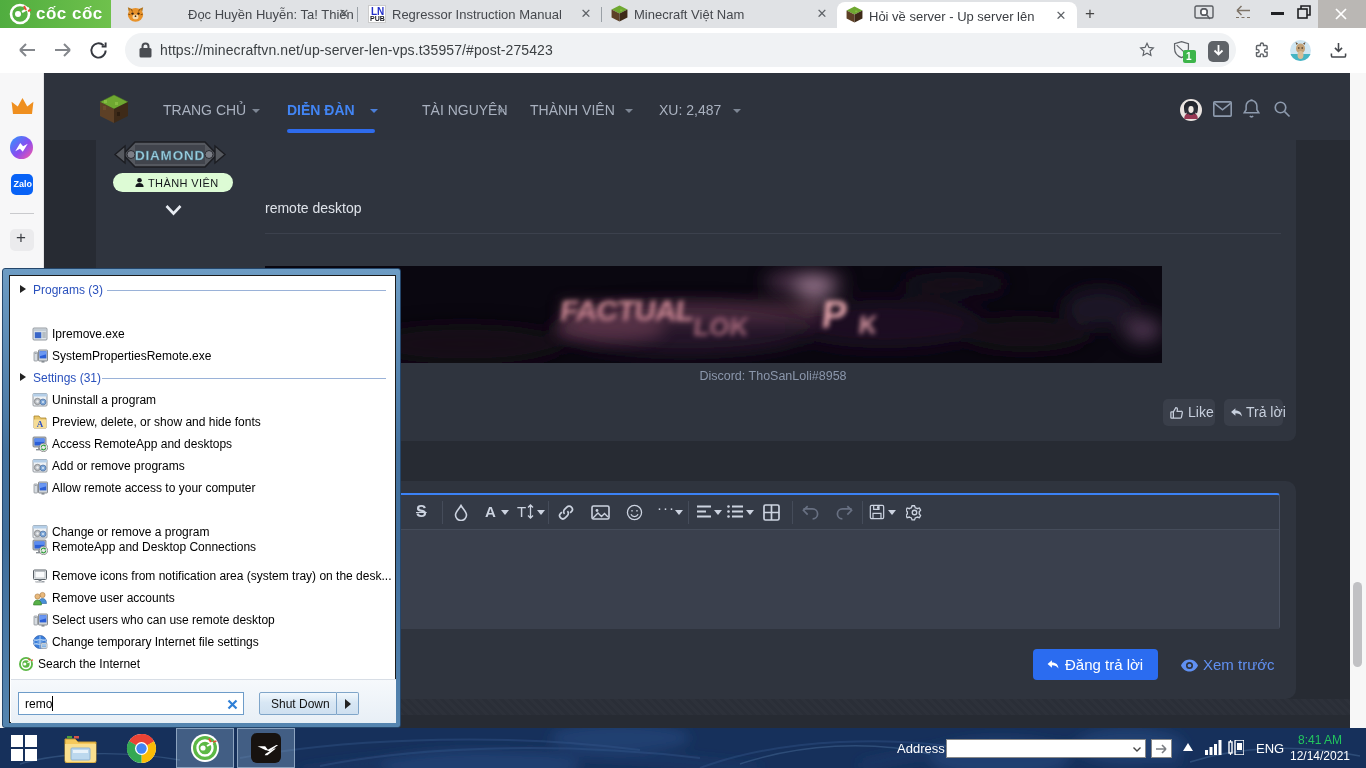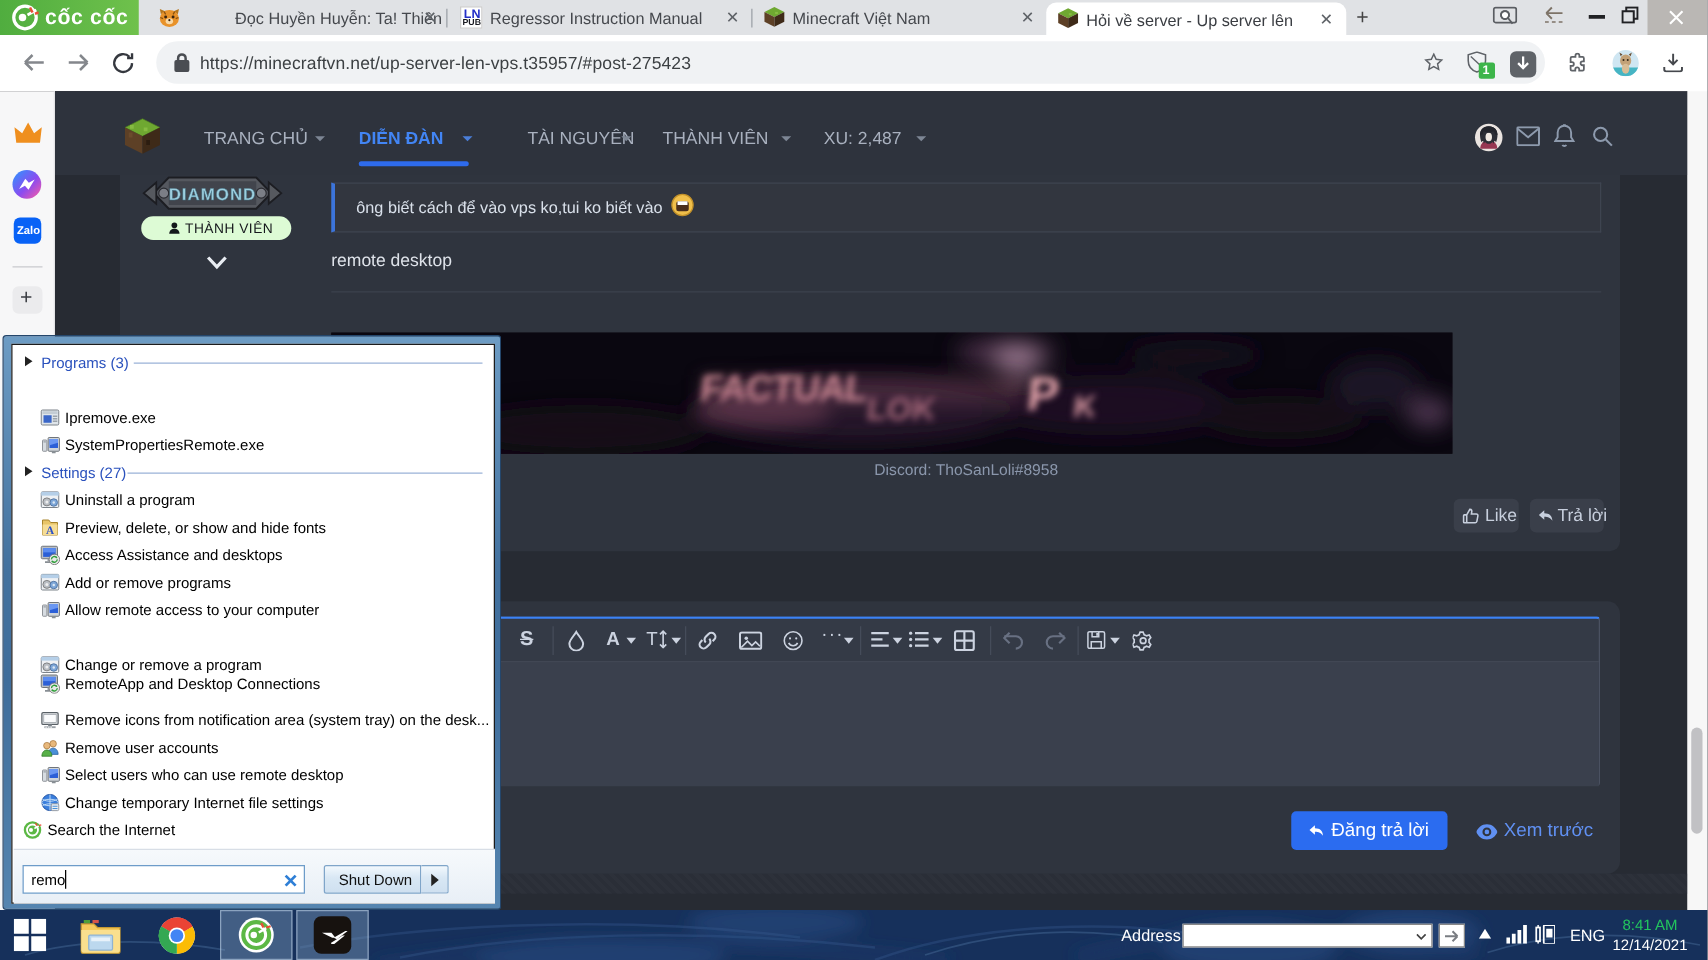--- a/index.html
+++ b/index.html
@@ -272,27 +272,20 @@
         <svg style="position:absolute;left:21px;top:4px;" width="11" height="11" viewBox="0 0 24 24" fill="#15181c">
             <circle cx="12" cy="7" r="5"></circle>
             <path d="M3 22 c0-6 4-9 9-9 s9 3 9 9z"></path>
           </svg>
         <span style="position:absolute;left:35px;top:4px;font-size:11px;color:#15181c;letter-spacing:0.4px;">THÀNH VIÊN</span>
       </div>
       <svg style="position:absolute;left:69px;top:64px;" width="17" height="13" viewBox="0 0 17 13" fill="none" stroke="#e8ecf2" stroke-width="2.6">
           <path d="M1.5 2 L8.5 9.5 L15.5 2"></path>
         </svg>
 
-      <div id="quote">
-        <span style="position:absolute;left:17px;top:11px;font-size:13px;color:#d9e0ea;">ông biết cách để vào vps ko,tui ko biết vào</span>
-        <span style="position:absolute;left:269px;top:8px;width:18px;height:18px;border-radius:50%;background:#f0bf4a;border:1px solid #c2912a;">
-          <span style="position:absolute;left:3px;top:5px;width:10px;height:8px;border-radius:2px;background:#4a2e1c;"></span>
-          <span style="position:absolute;left:4px;top:5px;width:8px;height:2.5px;background:#fff;"></span>
-        </span>
-      </div>
       <span style="position:absolute;left:169px;top:60px;font-size:14px;color:#dfe3ea;">remote desktop</span>
       <div style="position:absolute;left:169px;top:93px;width:1016px;height:1px;background:#3c414d;"></div>
 
       <div id="banner" style="position:absolute;left:169px;top:126px;width:897px;height:97px;background:#0a060c;overflow:hidden;">
         <svg width="897" height="97" viewBox="0 0 897 97">
           <rect width="897" height="97" fill="#0a0710"></rect>
           <g filter="url(#bblur)">
             <ellipse cx="200" cy="78" rx="100" ry="20" fill="#160d1b" opacity="0.9"></ellipse>
             <ellipse cx="30" cy="78" rx="50" ry="18" fill="#2c1a33" opacity="0.8"></ellipse>
             <ellipse cx="420" cy="62" rx="130" ry="26" fill="#2a1830" opacity="0.85"></ellipse>
@@ -538,40 +531,40 @@
           <span class="lbl">Ipremove.exe</span>
         </div>
       <div class="smitem" style="top:69px;">
           <svg class="ic" viewBox="0 0 16 16">
             <use href="#sym-sys"></use>
           </svg>
           <span class="lbl">SystemPropertiesRemote.exe</span>
         </div>
       <div class="smhead" style="top:91px;">
           <span class="tri"></span>
-          <span class="htx">Settings (27)</span>
+          <span class="htx">Settings (31)</span>
           <span class="hline" style="left:92px;width:284px;"></span>
         </div>
       <div class="smitem" style="top:113px;">
           <svg class="ic" viewBox="0 0 16 16">
             <use href="#sym-prog"></use>
           </svg>
           <span class="lbl">Uninstall a program</span>
         </div>
       <div class="smitem" style="top:135px;">
           <svg class="ic" viewBox="0 0 16 16">
             <use href="#sym-font"></use>
           </svg>
           <span class="lbl">Preview, delete, or show and hide fonts</span>
         </div>
       <div class="smitem" style="top:157px;">
           <svg class="ic" viewBox="0 0 16 16">
             <use href="#sym-rdc"></use>
           </svg>
-          <span class="lbl">Access Assistance and desktops</span>
+          <span class="lbl">Access RemoteApp and desktops</span>
         </div>
       <div class="smitem" style="top:179px;">
           <svg class="ic" viewBox="0 0 16 16">
             <use href="#sym-prog"></use>
           </svg>
           <span class="lbl">Add or remove programs</span>
         </div>
       <div class="smitem" style="top:201px;">
           <svg class="ic" viewBox="0 0 16 16">
             <use href="#sym-sys"></use>

